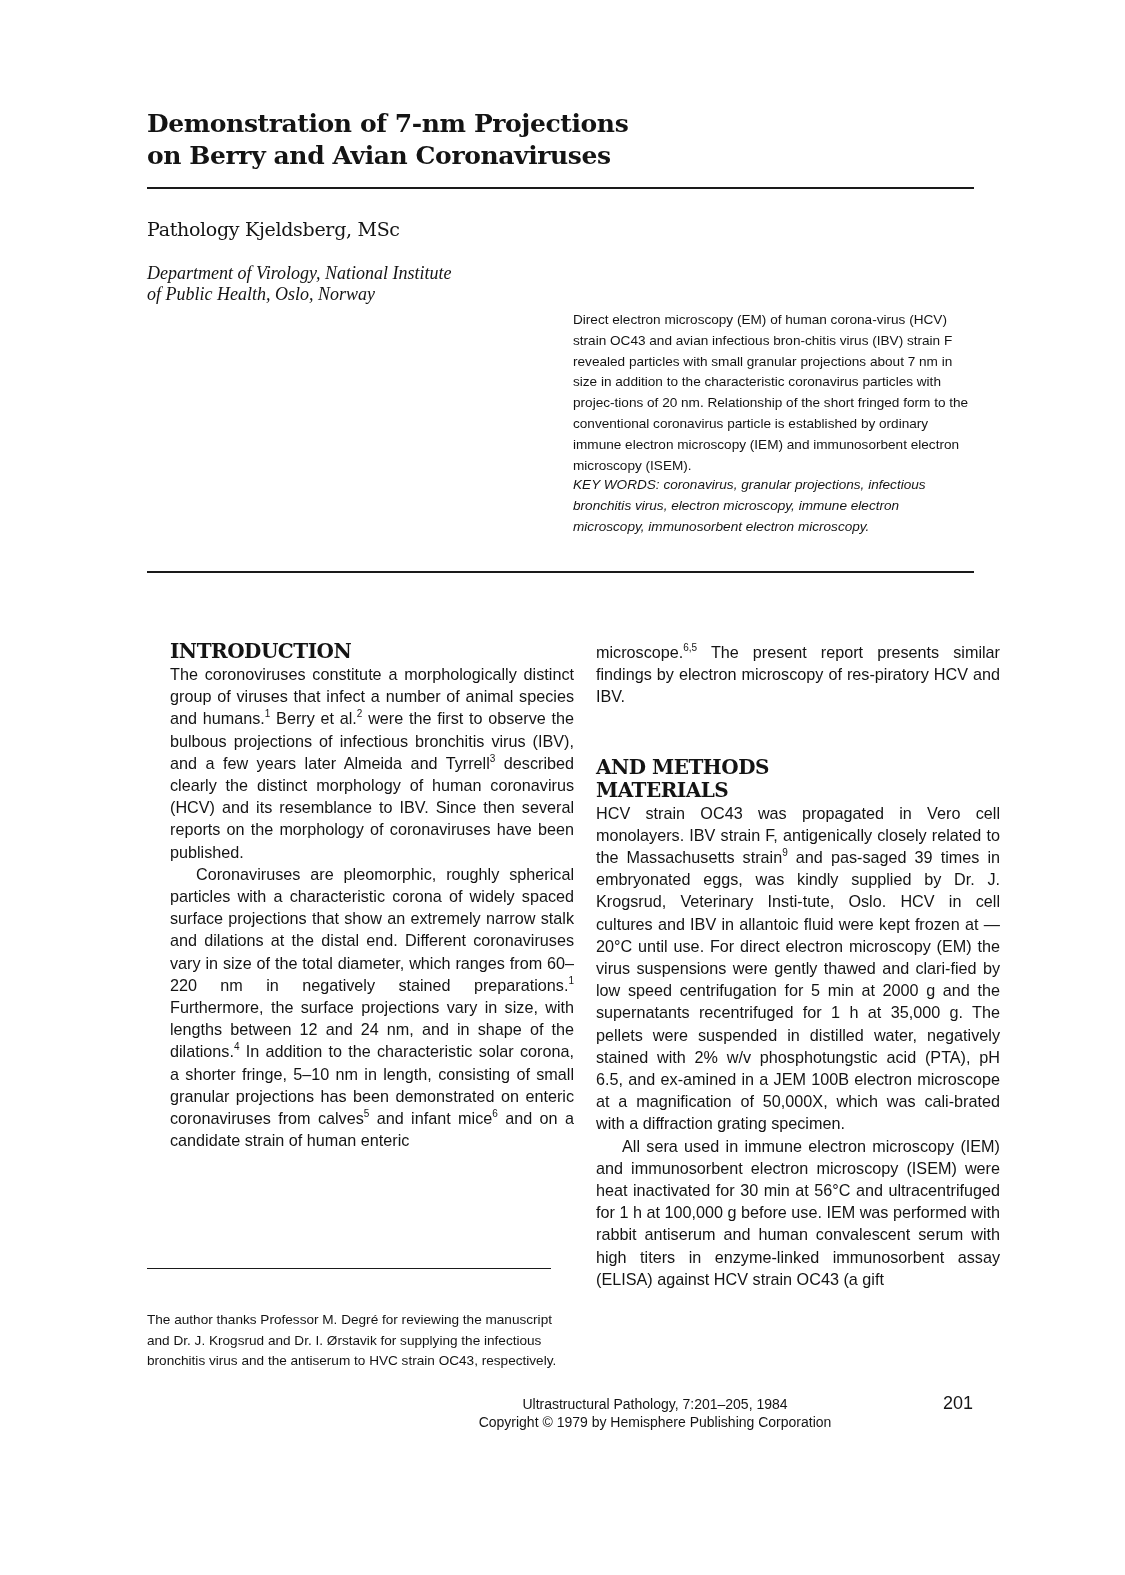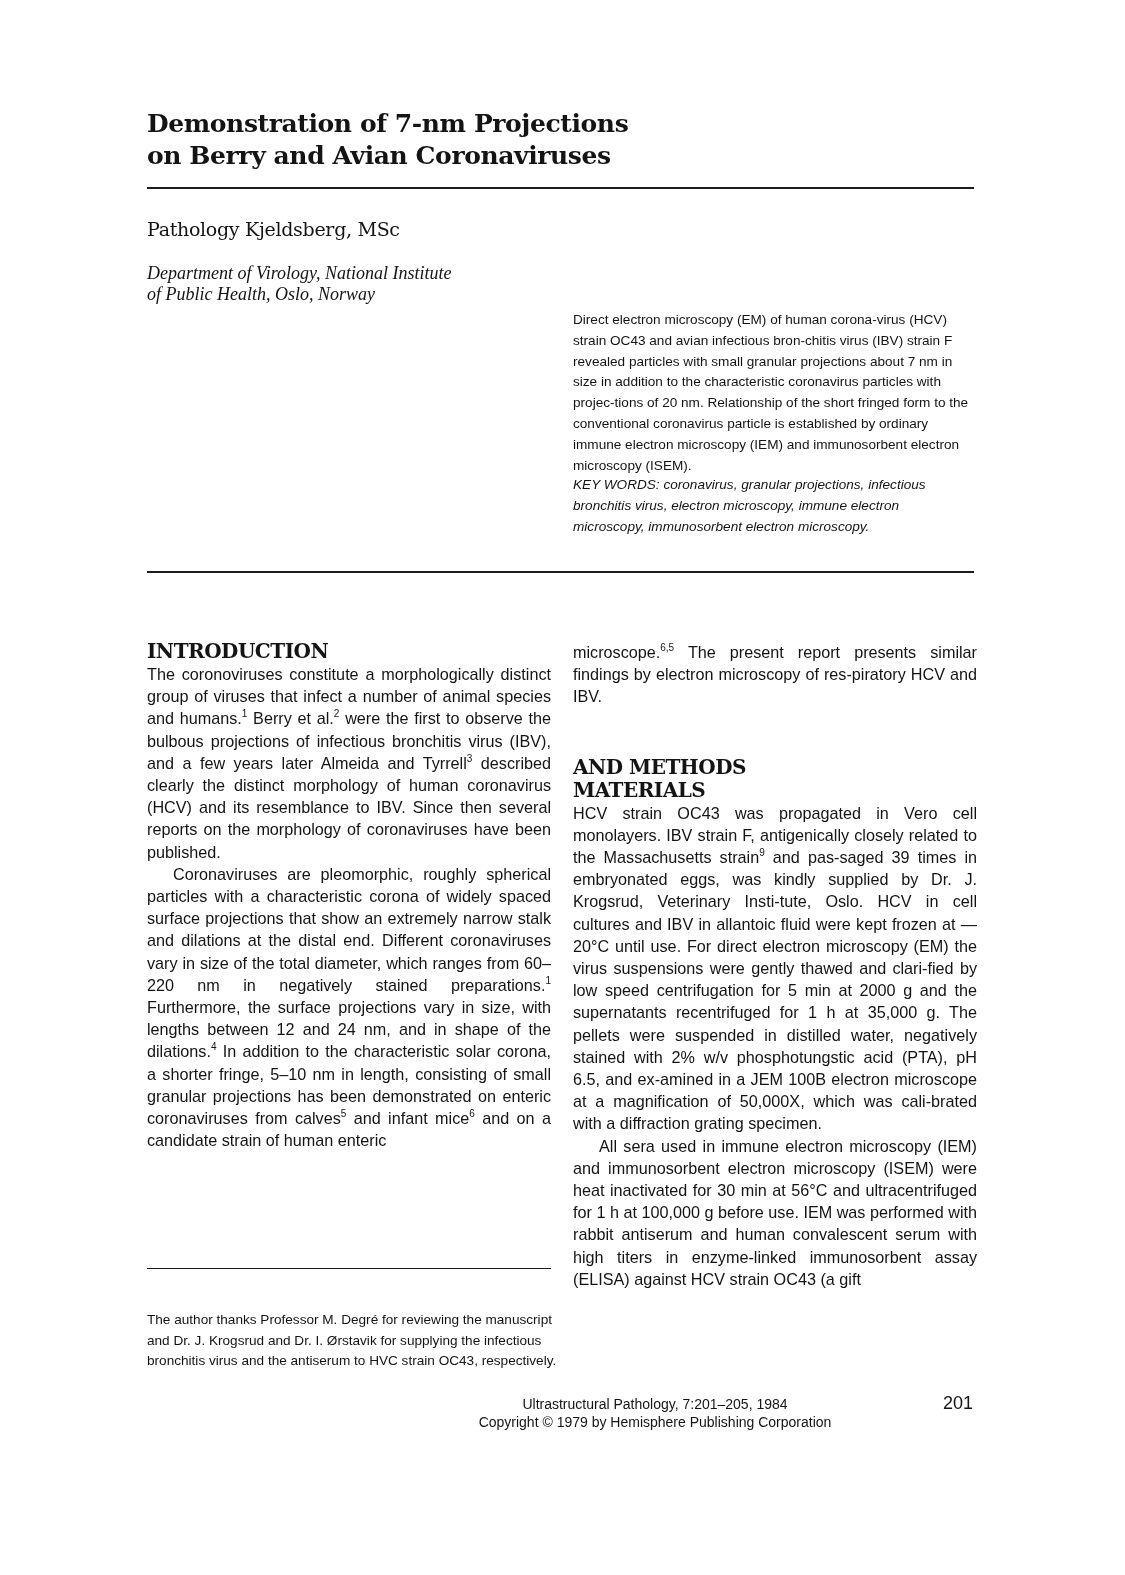--- a/index.html
+++ b/index.html
@@ -3,21 +3,21 @@
 <meta charset="utf-8">
 <style>
   html, body { margin:0; padding:0; background:#ffffff; }
   body { width:1125px; height:1575px; position:relative; overflow:hidden; color:#141414; }
   #title { position:absolute; left:147px; top:108px; width:700px; font-family:"DejaVu Serif", serif; font-weight:bold; font-size:25px; line-height:32px; letter-spacing:-0.4px; }
   .rule { position:absolute; height:1.5px; background:#1a1a1a; }
   #author { position:absolute; left:147px; top:218px; font-family:"DejaVu Serif", serif; font-size:19px; letter-spacing:-0.3px; }
   #affil { position:absolute; left:147px; top:263px; width:380px; font-family:"Liberation Serif", serif; font-style:italic; font-size:18px; line-height:21px; }
   #abstract { position:absolute; left:573px; top:266px; width:400px; font-family:"Liberation Sans", sans-serif; font-size:13.6px; line-height:20.8px; text-align:left;margin-top:44px; }
   #keywords { position:absolute; left:573px; top:475px; width:400px; font-family:"Liberation Sans", sans-serif; font-style:italic; font-size:13.6px; line-height:20.8px; }
-  .col { position:absolute; width:404px; font-family:"Liberation Sans", sans-serif; font-size:16.2px; line-height:22.2px; text-align:justify; }
+  .col { position:absolute; width:404px; font-family:"Liberation Sans", sans-serif; font-size:16.2px; line-height:22.2px; text-align:justify;margin-left:23px; }
   .col p { margin:0; }
   .col p.ind { text-indent:26px; }
   .heading { font-family:"DejaVu Serif", serif; font-weight:bold; font-size:20px; line-height:23px; letter-spacing:-0.5px; margin:0; }
   sup { font-size:10px; line-height:0; vertical-align:7px; }
   #left-col { left:147px; top:640px; }
   #right-col { left:573px; top:641px; }
   #footnote { position:absolute; left:147px; top:1294px; width:410px; font-family:"Liberation Sans", sans-serif; font-size:13.6px; line-height:20.5px;margin-top:16px; }
   #journal { position:absolute; left:440px; top:1395px; width:430px; text-align:center; font-family:"Liberation Sans", sans-serif; font-size:14px; line-height:18px; }
   #pagenum { position:absolute; left:943px; top:1393px; font-family:"Liberation Sans", sans-serif; font-size:18px; }
 </style>

